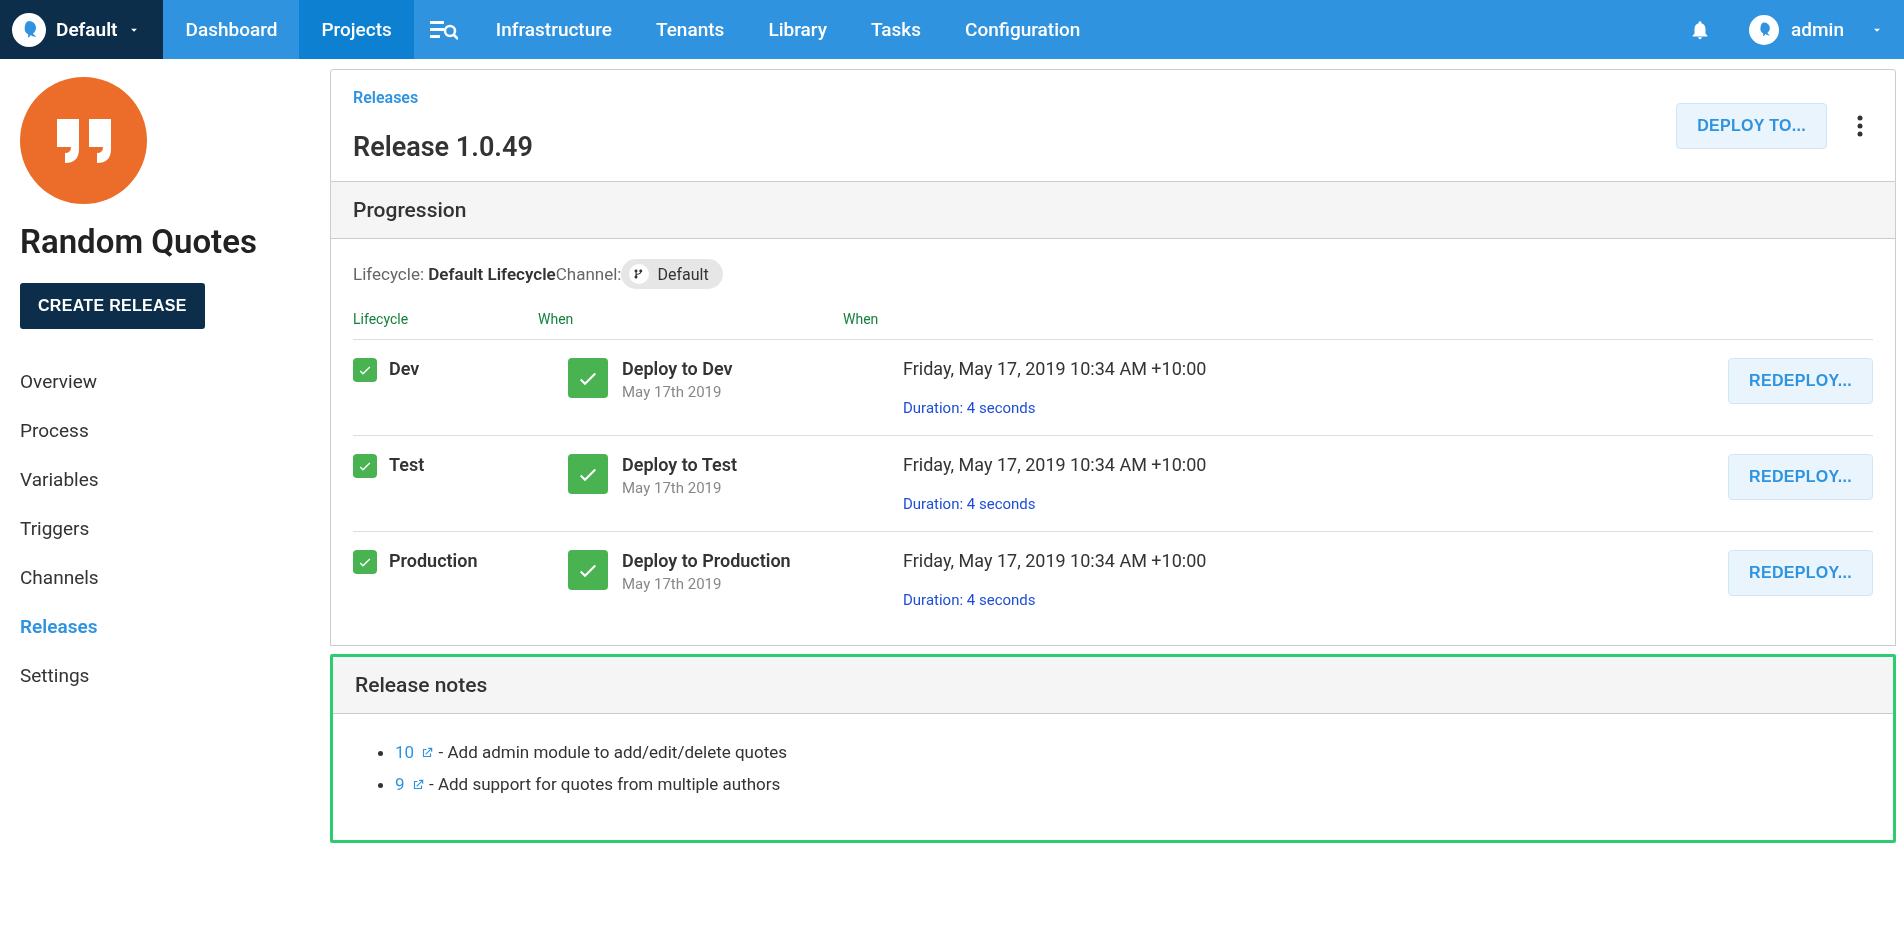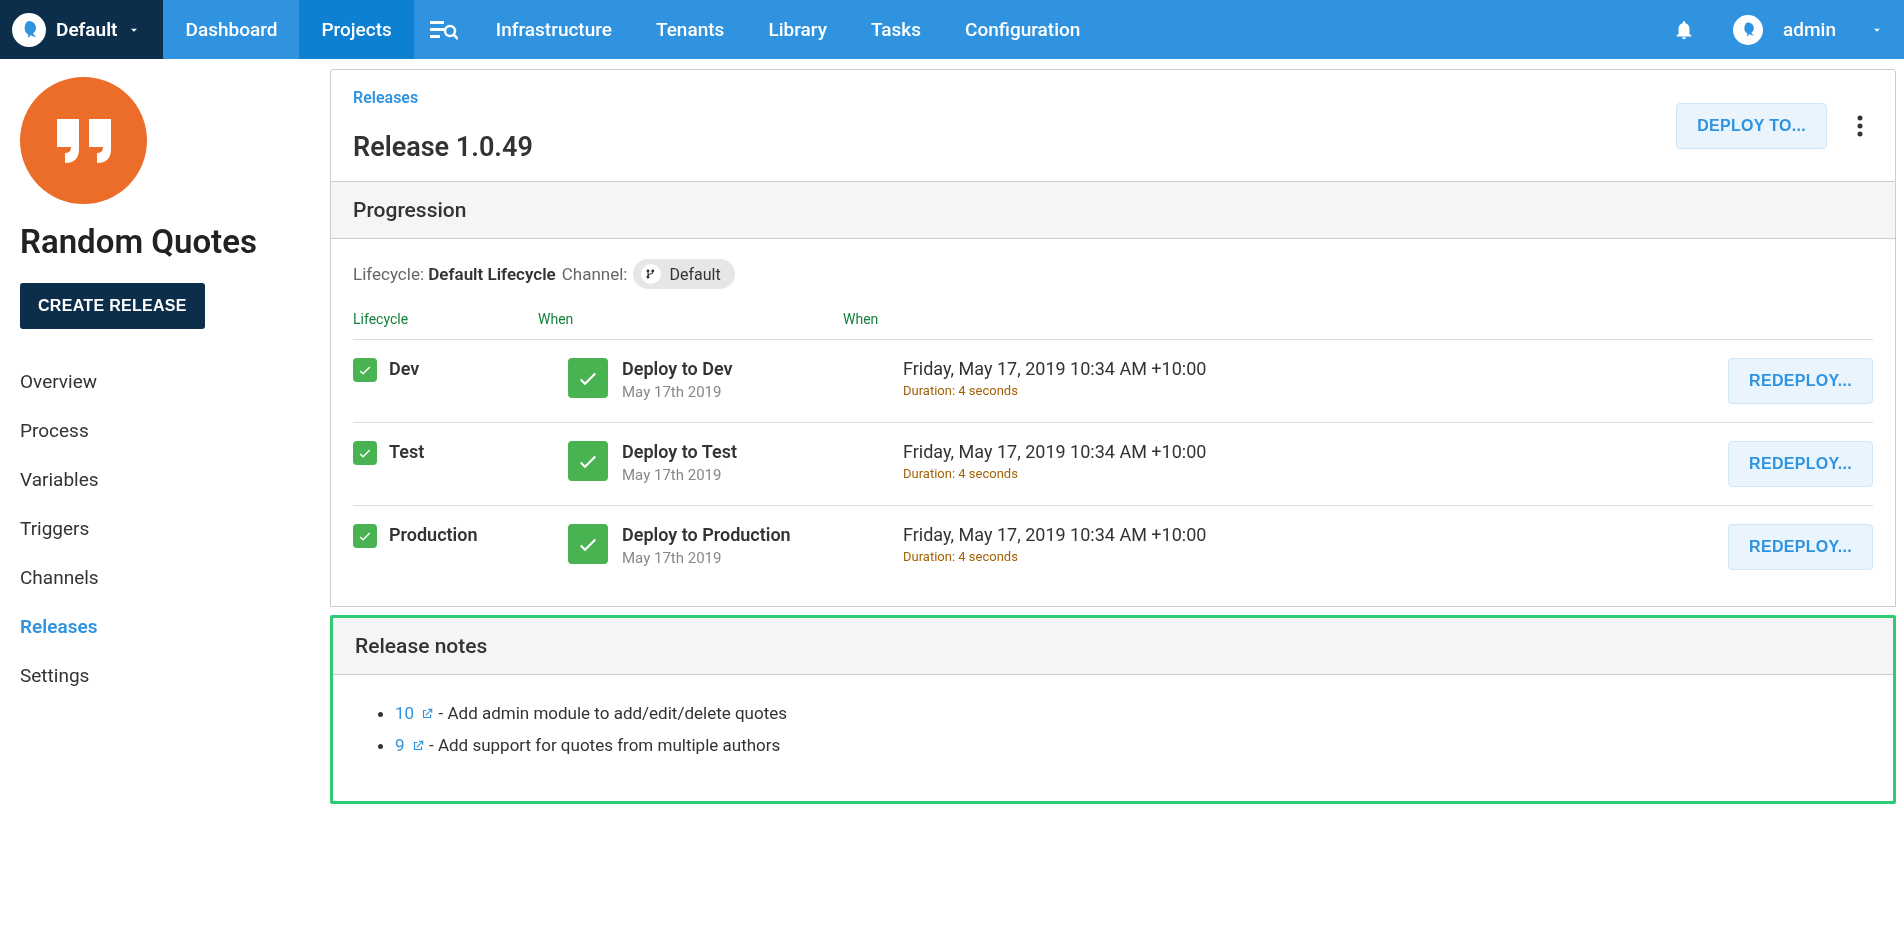--- a/index.html
+++ b/index.html
@@ -5,61 +5,61 @@
 * { box-sizing: border-box; margin: 0; padding: 0; }
 body { font-family: -apple-system, BlinkMacSystemFont, "Segoe UI", Roboto, Helvetica, Arial, sans-serif; background: #fff; color: #333; }
 
 .topnav { display: flex; align-items: stretch; height: 59px; background: #2f93e0; color: #fff; }
 .topnav .space-select { display:flex; align-items:center; background:#0d2e4b; padding:0 22px 0 12px; gap:10px; font-weight:600; font-size:19px; cursor:pointer; }
 .topnav .space-select .logo { width:34px; height:34px; border-radius:50%; background:#fff; display:flex; align-items:center; justify-content:center; color:#2f93e0; }
 .topnav .navitem { display:flex; align-items:center; padding:0 22px; font-size:19px; font-weight:500; color:#fff; cursor:pointer; gap:6px; }
 .topnav .navitem.active { background:#0e80d2; }
 .topnav .spacer { flex:1; }
 .topnav .iconbtn { display:flex; align-items:center; padding:0 18px; cursor:pointer; }
-.topnav .userarea { display:flex; align-items:center; gap:20px; padding:0 20px; cursor:pointer; font-size:19px; font-weight:500; }
+.topnav .userarea { display:flex; align-items:center; gap:12px; padding:0 20px; cursor:pointer; font-size:19px; font-weight:500; }
 
 .layout { display:flex; }
 .sidebar { width:330px; padding:18px 20px; }
 .project-logo { width:127px; height:127px; border-radius:50%; background:#ec6c2a; display:flex; align-items:center; justify-content:center; margin-bottom:18px; }
 .project-name { font-size:33px; font-weight:600; margin-bottom:22px; color:#222; }
 .create-release { background:#0d2e4b; color:#fff; border:none; padding:14px 18px; font-size:16px; font-weight:700; letter-spacing:.3px; cursor:pointer; border-radius:3px; margin-bottom:28px; }
 .sidenav .item { padding:13px 0; font-size:19px; color:#333; cursor:pointer; }
 .sidenav .item.active { color:#2f93e0; font-weight:600; }
 
 .main { flex:1; padding:10px 8px 10px 0; }
 .card-header { border:1px solid #ccc; border-radius:3px 3px 0 0; padding:18px 22px; background:#fff; display:flex; align-items:center; }
 .card-header .left { flex:1; }
 .breadcrumb-link { color:#2f93e0; font-size:16px; font-weight:600; cursor:pointer; }
 .release-title { font-size:27px; font-weight:600; margin-top:24px; color:#333; }
 .btn-outline { background:#eaf4fd; border:1px solid #cfe6f7; color:#2f93e0; font-weight:700; font-size:16px; padding:13px 20px; border-radius:4px; cursor:pointer; letter-spacing:.3px; }
 .more-btn { margin-left:20px; cursor:pointer; padding:0 10px; }
 
 .section-head { border:1px solid #ccc; border-top:none; background:#f5f5f5; padding:16px 22px; font-size:21px; font-weight:500; color:#333; }
 .section-body { border:1px solid #ccc; border-top:none; background:#fff; }
 
-.prog-meta { padding:20px 22px 6px; font-size:17px; color:#666; display:flex; align-items:center; gap:6px; }
+.prog-meta { padding:20px 22px 6px; font-size:17px; color:#666; display:flex; align-items:center; gap:0; }
 .prog-meta strong { color:#333; font-weight:600; }
 .chip { display:inline-flex; align-items:center; gap:8px; background:#e6e6e6; border-radius:16px; padding:5px 14px 5px 8px; color:#333; font-size:16px; }
 .chip .chip-icon { width:20px; height:20px; border-radius:50%; background:#fff; display:flex; align-items:center; justify-content:center; }
 
 .prog-table { padding:4px 22px 18px; }
 .prog-head { display:flex; padding:12px 0; color:#15803d; font-size:14px; }
 .col-life { width:185px; display:flex; align-items:flex-start; gap:12px; }
 .col-task { width:305px; display:flex; align-items:flex-start; gap:14px; }
 .col-when { flex:1; }
 .col-act { width:190px; display:flex; justify-content:flex-end; align-items:flex-start; }
 
 .prog-row { display:flex; padding:18px 0; border-top:1px solid #ddd; align-items:flex-start;gap:30px; }
 .chk { width:24px; height:24px; background:#48b350; border-radius:4px; display:flex; align-items:center; justify-content:center; flex-shrink:0; }
 .chk-lg { width:40px; height:40px; background:#48b350; border-radius:4px; display:flex; align-items:center; justify-content:center; flex-shrink:0; }
 .env-name { font-size:18px; font-weight:600; color:#333; }
 .task-name { font-size:18px; font-weight:600; color:#333; }
 .task-date { font-size:15px; color:#888; margin-top:4px; }
 .when-time { font-size:18px; color:#333; }
-.when-dur { font-size:13px; color:#a16207; margin-top:4px; }
+.when-dur { font-size:15px; color:#1d4ed8; margin-top:20px; }
 
 .notes-wrap { border:3px solid #2ecc71; border-radius:2px; margin-top:8px; }
 .notes-wrap .section-head { border:none; border-bottom:1px solid #ccc; }
 .notes-body { padding:22px 40px 40px; }
 .notes-body ul { list-style-type: disc; padding-left:22px; color:#777; }
 .notes-body li { padding:6px 0; font-size:17px; color:#333; }
 .notes-body .link { color:#2f93e0; cursor:pointer; }
 .ext-icon { display:inline-block; vertical-align:-2px; margin-left:2px; }
 
 svg { display:block; }

